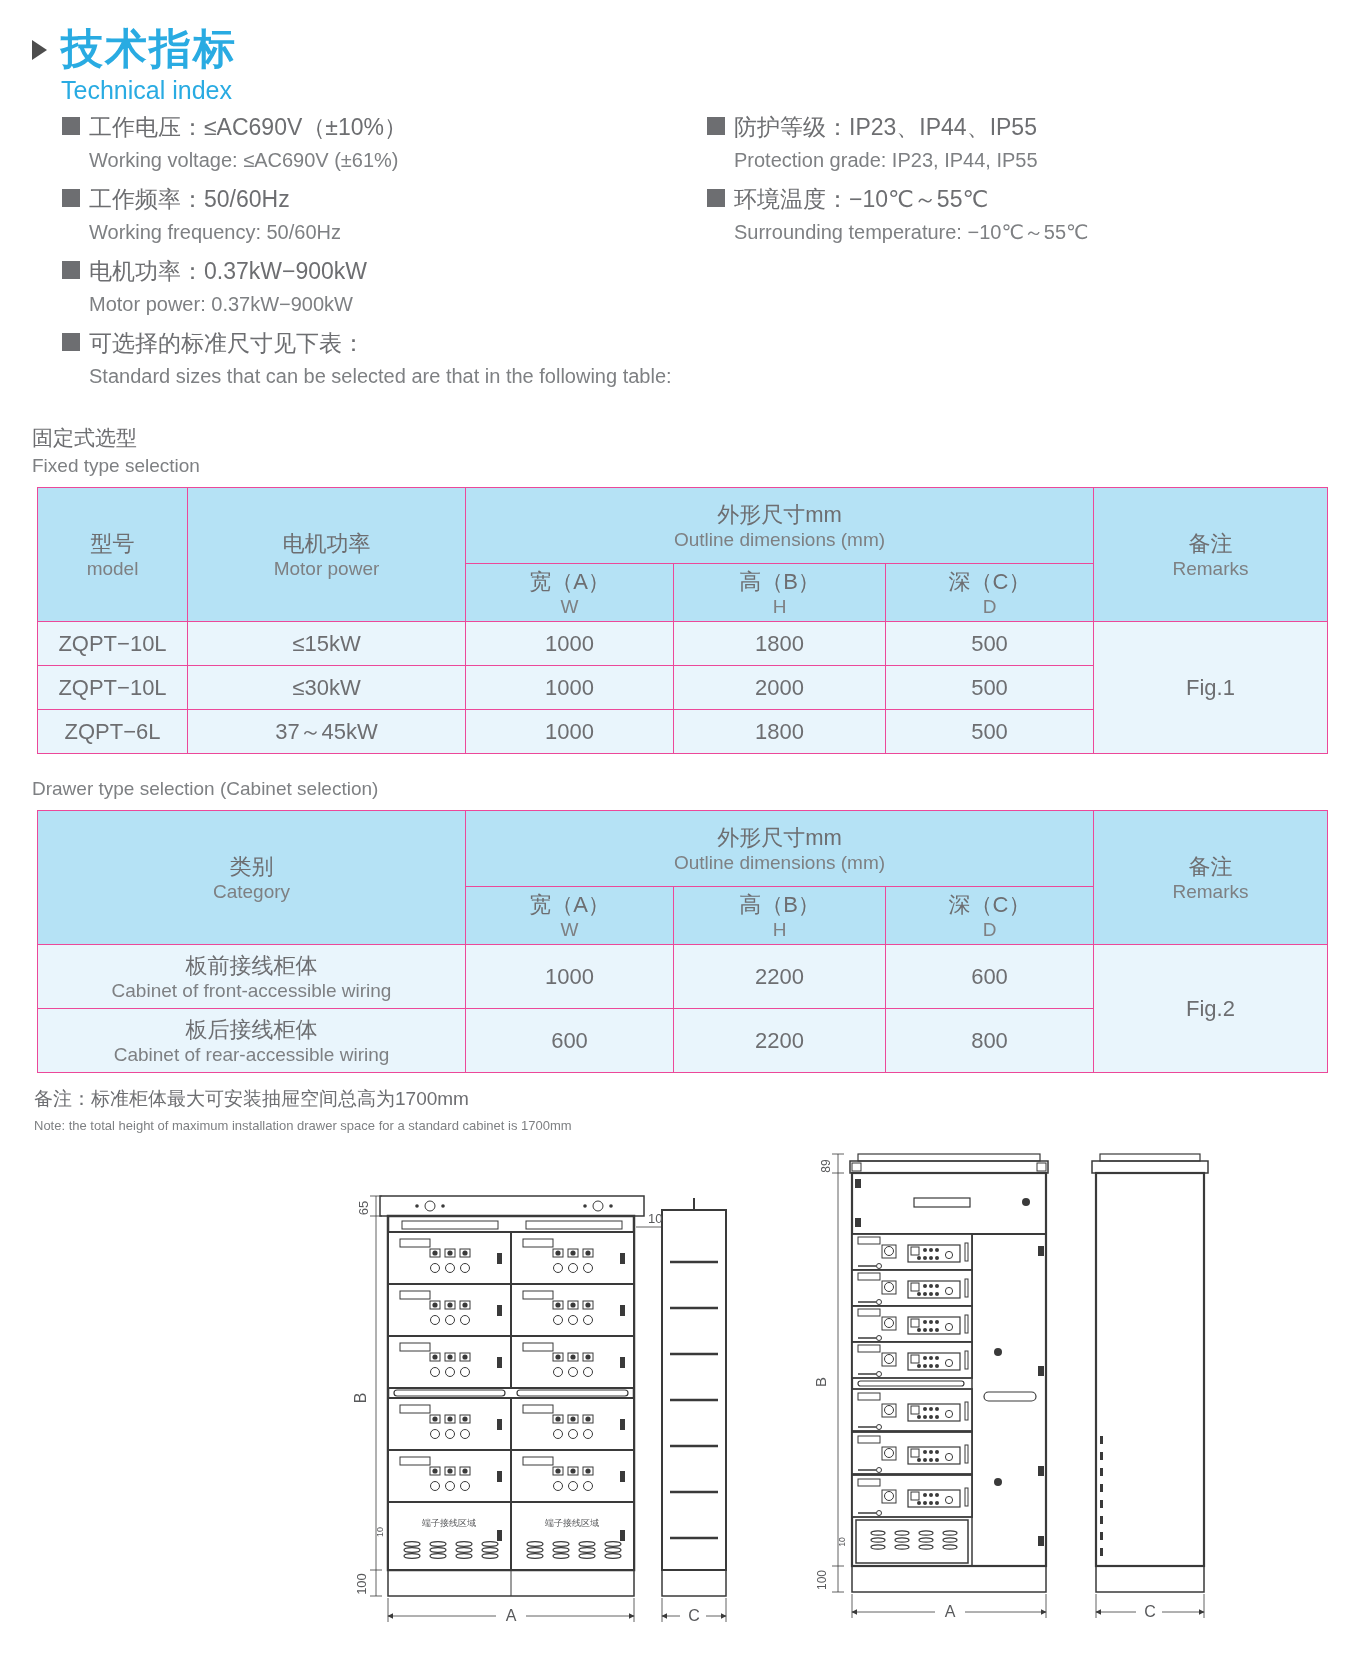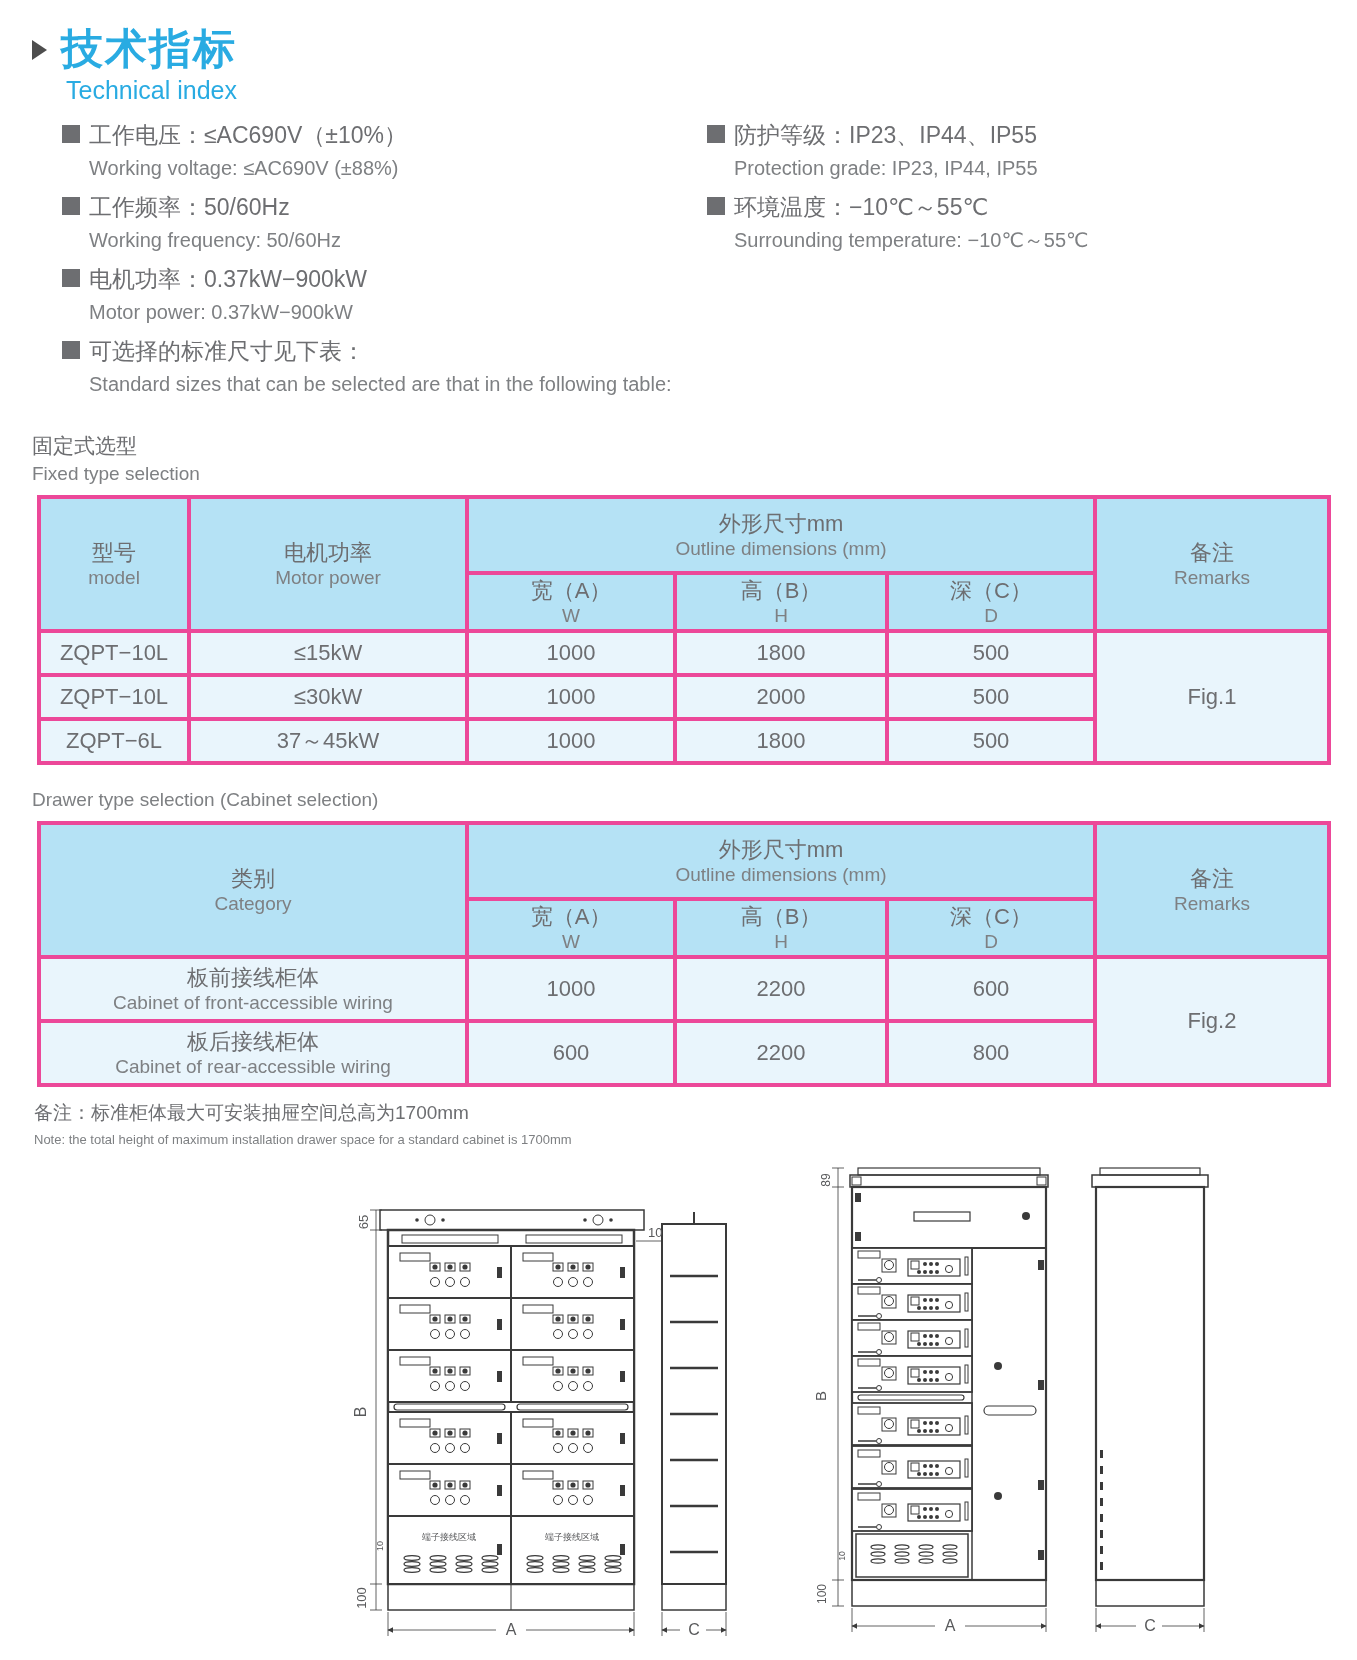--- a/index.html
+++ b/index.html
@@ -8,21 +8,21 @@
   }
   *{box-sizing:border-box;}
   html,body{margin:0;padding:0;}
   body{
     width:1357px;height:1660px;overflow:hidden;background:#fff;
     font-family:"Liberation Sans","DejaVu Sans",sans-serif;color:var(--text);
   }
   .page{padding:26px 30px 0 30px;}
 
   
-  .hdr{display:flex;align-items:flex-start;margin-bottom:16px;text-align:right;}
+  .hdr{display:flex;align-items:flex-start;margin-bottom:8px;}
   .tri{width:0;height:0;border-left:15px solid var(--marker);
        border-top:10px solid transparent;border-bottom:10px solid transparent;
        margin:14px 14px 0 2px;}
   .title-zh{font-size:42px;line-height:46px;color:var(--accent);font-weight:bold;letter-spacing:2px;}
   .title-en{font-size:25px;color:var(--accent);margin-top:4px;}
 
   
   .specs{display:grid;grid-template-columns:645px 1fr;margin-left:32px;}
   .spec-item{margin-bottom:13px;}
   .spec-zh{display:flex;align-items:flex-start;font-size:23px;line-height:28px;}
@@ -30,21 +30,21 @@
   .spec-en{font-size:20px;color:var(--text_light);margin:7px 0 0 27px;line-height:24px;}
   .gap-top{margin-top:10px;}
 
   
   .sec-title{margin:24px 0 10px 2px;}
   .sec-zh{font-size:21px;line-height:26px;}
   .sec-en{font-size:19px;color:var(--text_light);margin-top:4px;}
 
   
   table.tbl{border-collapse:collapse;table-layout:fixed;width:1290px;margin-left:7px;}
-  table.tbl th,table.tbl td{border:4px solid #ec4899;text-align:center;vertical-align:middle;
+  table.tbl th,table.tbl td{border:1px solid #ec4899;text-align:center;vertical-align:middle;
     font-weight:normal;color:var(--text);padding:0;}
   table.tbl th{background:var(--header_bg);}
   table.tbl td{background:var(--row_bg);font-size:22px;}
   .h-top{height:76px;}
   .h-sub{height:58px;}
   .zh{font-size:22px;line-height:27px;display:block;}
   .en{font-size:19px;line-height:23px;color:var(--text_light);display:block;}
   .r1 td{height:44px;}
   .r2 td{height:64px;}
   .remark-cell{font-size:22px;}
@@ -72,21 +72,21 @@
     </div>
   </div>
 
   <div class="specs">
     <div>
       <div class="spec-item">
         <div class="spec-zh">
             <span class="sq"></span>
             <span>工作电压：≤AC690V（±10%）</span>
           </div>
-        <div class="spec-en">Working voltage: ≤AC690V (±88%)</div>
+        <div class="spec-en">Working voltage: ≤AC690V (±61%)</div>
       </div>
       <div class="spec-item">
         <div class="spec-zh">
             <span class="sq"></span>
             <span>工作频率：50/60Hz</span>
           </div>
         <div class="spec-en">Working frequency: 50/60Hz</div>
       </div>
       <div class="spec-item">
         <div class="spec-zh">

